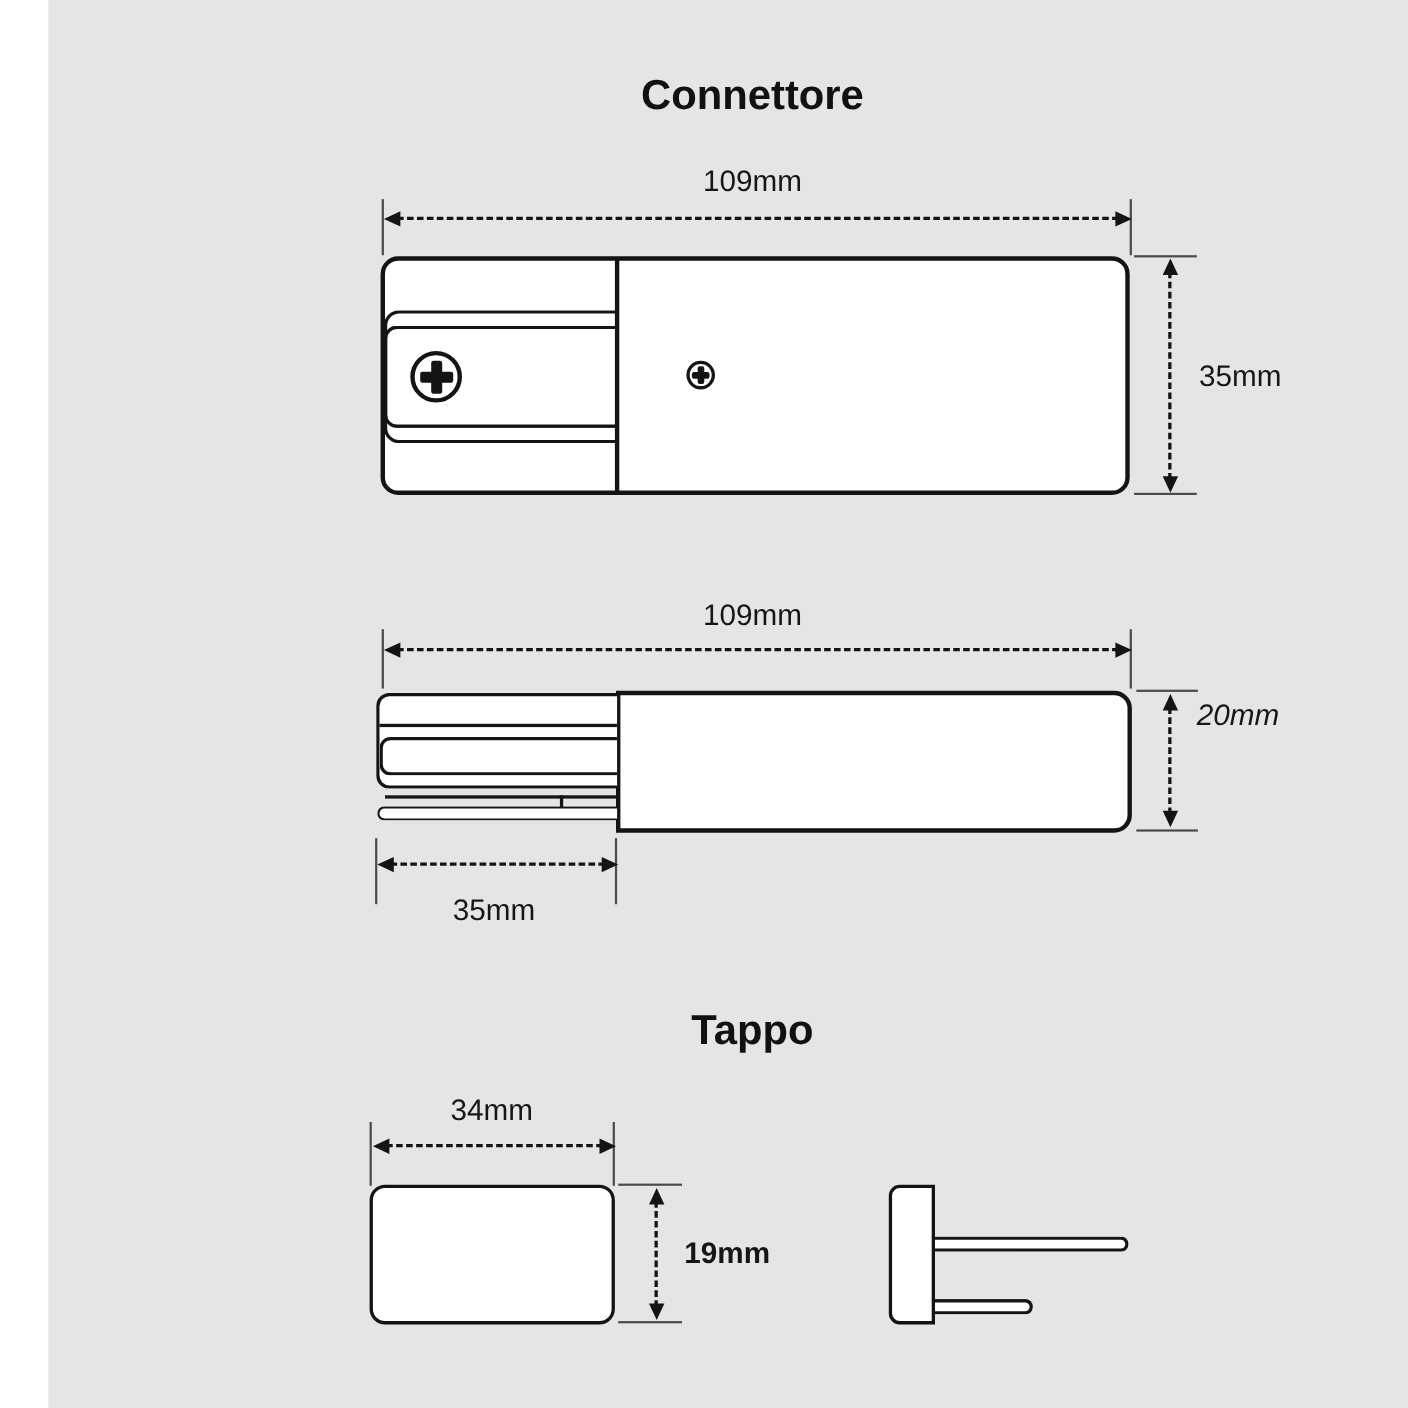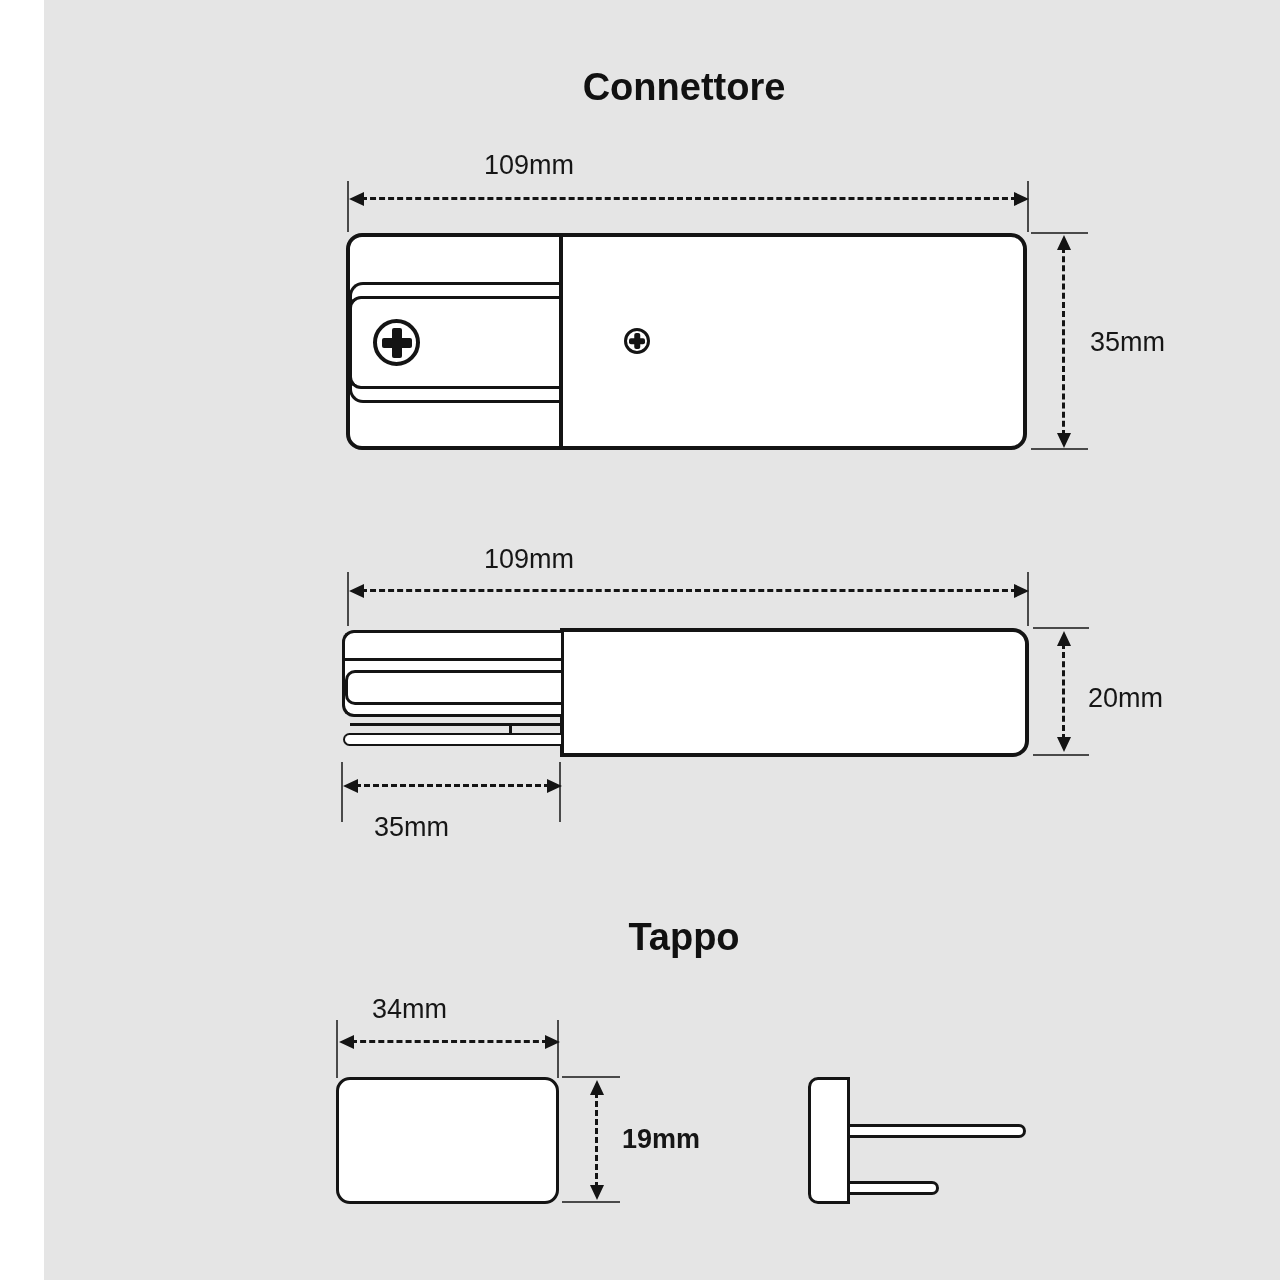--- a/index.html
+++ b/index.html
@@ -6,21 +6,21 @@
   * { box-sizing: border-box; }
   .canvas {
     position:relative; width:1280px; height:1280px; background:#e5e5e5;
     font-family:"Liberation Sans", sans-serif; color:#141414; overflow:hidden;margin-left:44px;
   }
   .section-title {
     position:absolute; left:0; width:1280px; text-align:center;
     font-size:38px; font-weight:700; color:#111;
   }
   .dim-label { position:absolute; font-size:27px; color:#161616; white-space:nowrap; }
-  .dim-label.centered { }
+  .dim-label.centered { text-align:center; }
 
   
   .xv { position:absolute; width:2px; background:#4a4a4a; }
   .xh { position:absolute; height:2px; background:#4a4a4a; }
 
   
   .dim-h { position:absolute; height:17px; }
   .dim-h .dash { position:absolute; left:12px; right:12px; top:7px; border-top:3px dashed #141414; }
   .dim-h .ah-l { position:absolute; left:0; top:1.5px; width:0; height:0;
     border-top:7px solid transparent; border-bottom:7px solid transparent; border-right:15px solid #141414; }
@@ -122,21 +122,21 @@
   <div class="ln sv-step-tick"></div>
   <div class="shape sv-tongue"></div>
 
   <div class="xh" style="left:989px; top:627px; width:56px;"></div>
   <div class="xh" style="left:989px; top:754px; width:56px;"></div>
   <div class="dim-v" style="left:1011px; top:631px; height:121px;">
     <div class="dash"></div>
     <div class="av-t"></div>
     <div class="av-b"></div>
   </div>
-  <div class="dim-label" style="left:1044px; top:683px;">20mm</div>
+  <div class="dim-label" style="left:1044px; top:635px;font-style:italic;">20mm</div>
 
   <div class="xv" style="left:297px; top:762px; height:60px;"></div>
   <div class="xv" style="left:515px; top:762px; height:60px;"></div>
   <div class="dim-h" style="left:299px; top:777px; width:219px;">
     <div class="dash"></div>
     <div class="ah-l"></div>
     <div class="ah-r"></div>
   </div>
   <div class="dim-label centered" style="left:330px; top:812px; width:150px;">35mm</div>
 

